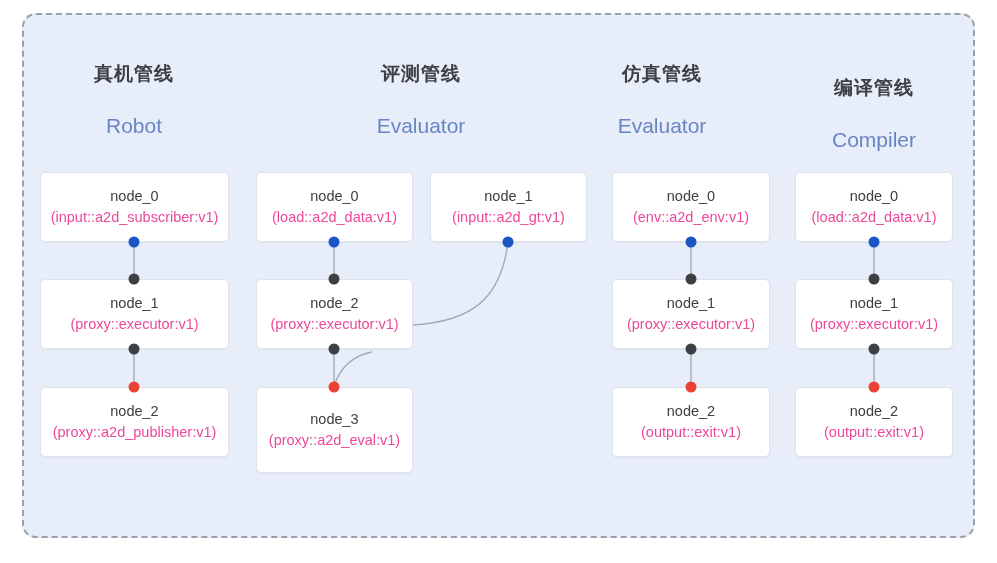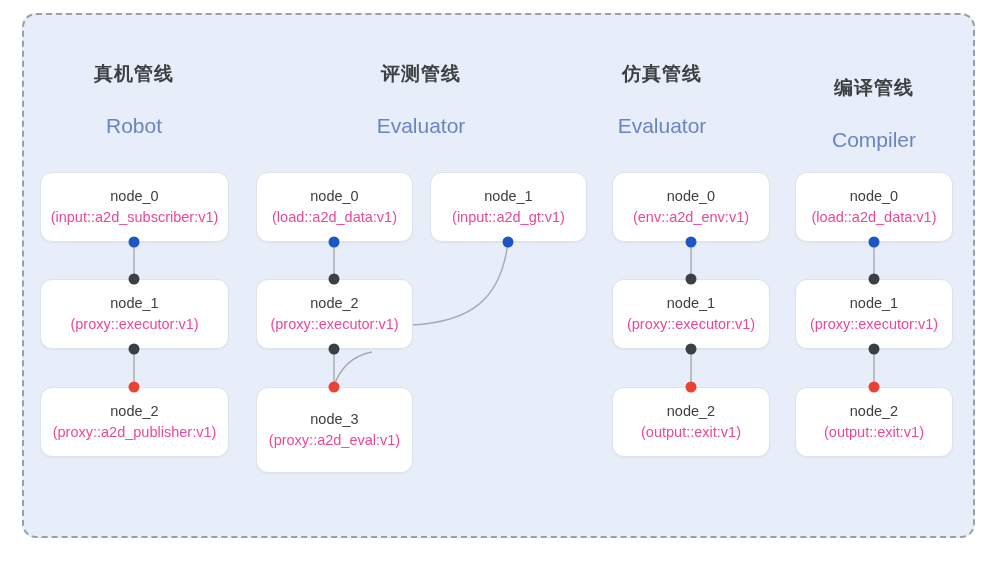--- a/index.html
+++ b/index.html
@@ -60,21 +60,21 @@
     color: #6a85c4;
     line-height: 24px;
     white-space: nowrap;
   }
   
   .node {
     position: absolute;
     box-sizing: border-box;
     background: #ffffff;
     border: 1px solid #dfe3e9;
-    border-radius: 12px;
+    border-radius: 5px;
     display: flex;
     flex-direction: column;
     align-items: center;
     justify-content: center;
     box-shadow: 0 1px 2px rgba(60,64,67,0.06);
   }
   .node-title {
     font-size: 14.5px;
     color: #3c4043;
     line-height: 21px;

